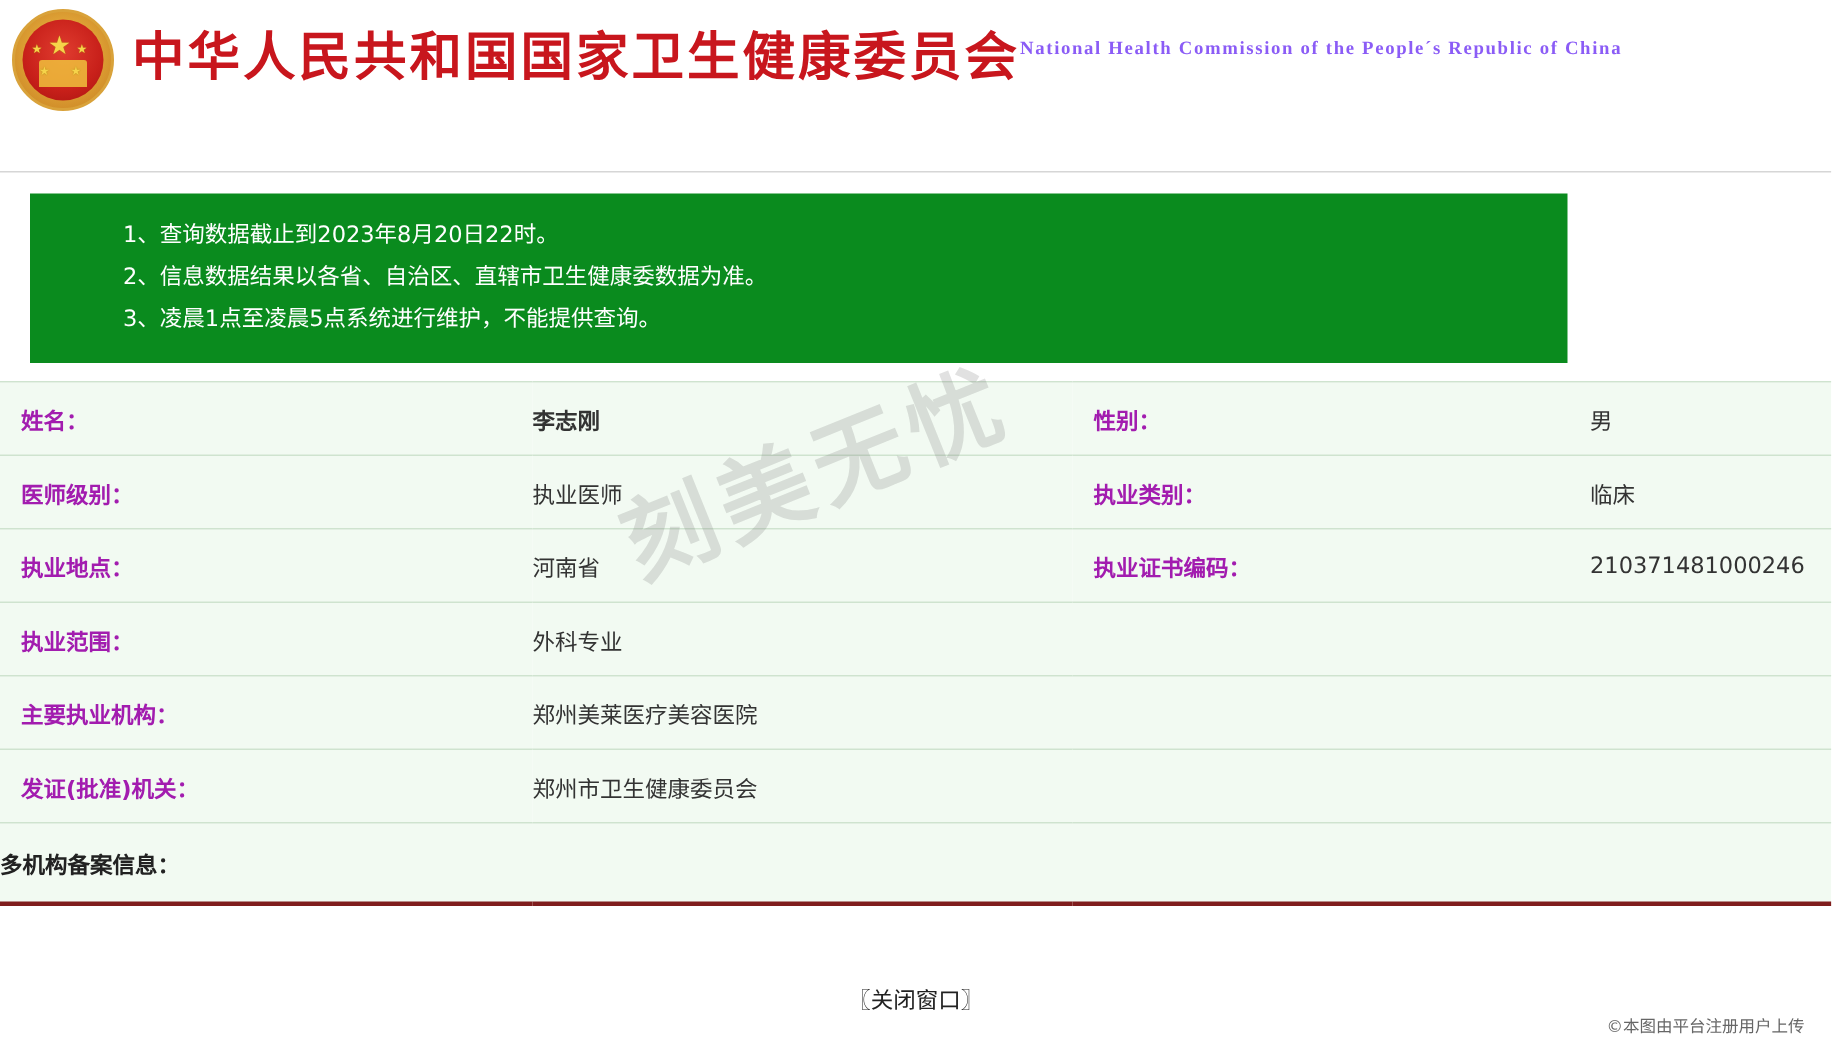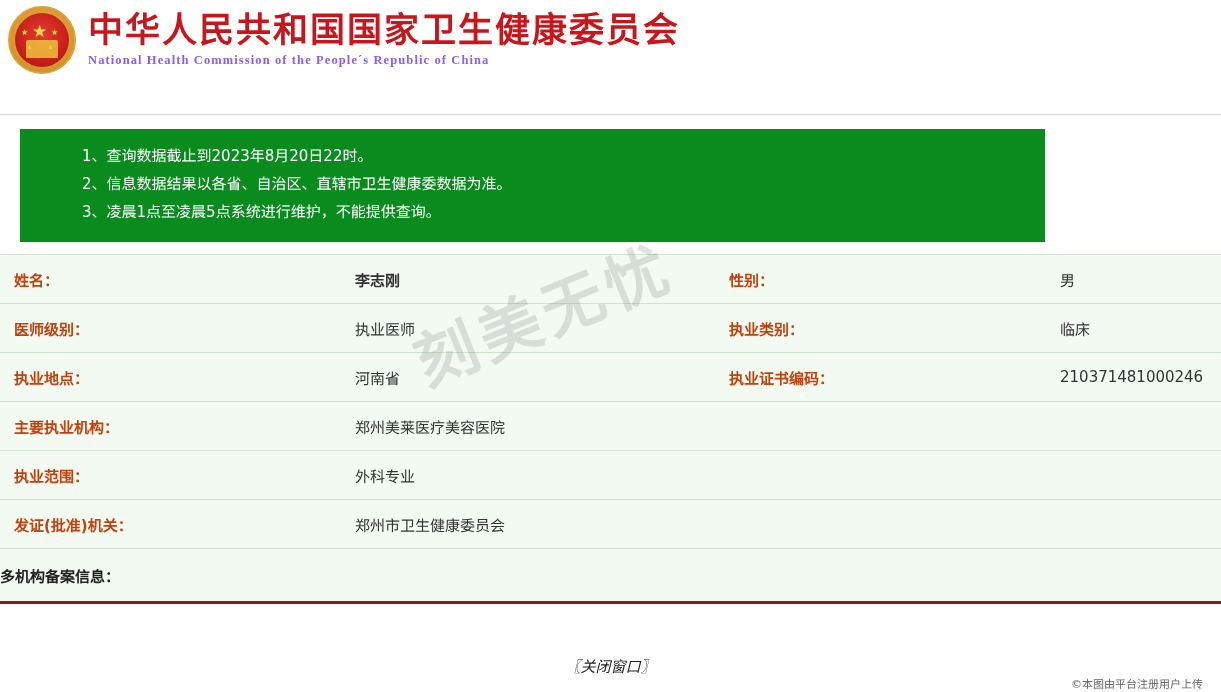--- a/index.html
+++ b/index.html
@@ -73,21 +73,21 @@
   }
   .emblem .gate:after {
     content: "";
     position: absolute;
     left: 0; top: 14px;
     width: 32px; height: 4px;
     background: #f0c03c;
   }
   .title-block {
     display: flex;
-    flex-direction: column;
+    flex-direction: row;
     justify-content: center;
   }
   .title-cn {
     font-size: 35px;
     font-weight: bold;
     color: #c8161d;
     letter-spacing: 2px;
     line-height: 1.08;
     white-space: nowrap;
     font-family: "DejaVu Sans", "Liberation Sans", sans-serif;
@@ -136,21 +136,21 @@
     height: 48px;
     font-size: 15px;
     color: #222222;
     padding: 0 0 0 14px;
     background: #f2faf2;
     vertical-align: middle;
   }
   .info-table tr:first-child td { border-top: 1px solid #cfe3cf; }
   td.label {
     font-weight: bold;
-    color: #c2410c;
+    color: #a21caf;
   }
   td.value {
     font-weight: normal;
     color: #333333;
     padding-left: 0;
   }
   td.value.bold { font-weight: bold; }
   .col-l1 { width: 355px; }
   .col-v1 { width: 360px; }
   .col-l2 { width: 345px; }
@@ -184,21 +184,20 @@
 
   
   .footer {
     position: absolute;
     left: 0;
     top: 655px;
     width: 1221px;
     text-align: center;
     font-size: 15px;
     color: #222222;
-    font-style: italic;
   }
   .close-link {
     color: #222222;
     text-decoration: none;
     cursor: pointer;
   }
   .corner-note {
     position: absolute;
     right: 18px;
     bottom: 1px;
@@ -261,26 +260,26 @@
         <td class="label">执业类别：</td>
         <td class="value">临床</td>
       </tr>
       <tr>
         <td class="label">执业地点：</td>
         <td class="value">河南省</td>
         <td class="label">执业证书编码：</td>
         <td class="value">210371481000246</td>
       </tr>
       <tr>
+        <td class="label">执业范围：</td>
+        <td class="value" colspan="3">外科专业</td>
+      </tr>
+      <tr>
         <td class="label">主要执业机构：</td>
         <td class="value" colspan="3">郑州美莱医疗美容医院</td>
-      </tr>
-      <tr>
-        <td class="label">执业范围：</td>
-        <td class="value" colspan="3">外科专业</td>
       </tr>
       <tr>
         <td class="label">发证(批准)机关：</td>
         <td class="value" colspan="3">郑州市卫生健康委员会</td>
       </tr>
       <tr class="multi-row">
         <td colspan="4">多机构备案信息：</td>
       </tr>
     </tbody>
   </table>

